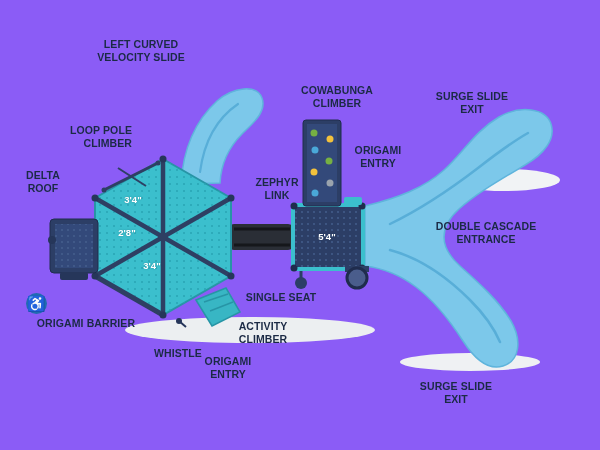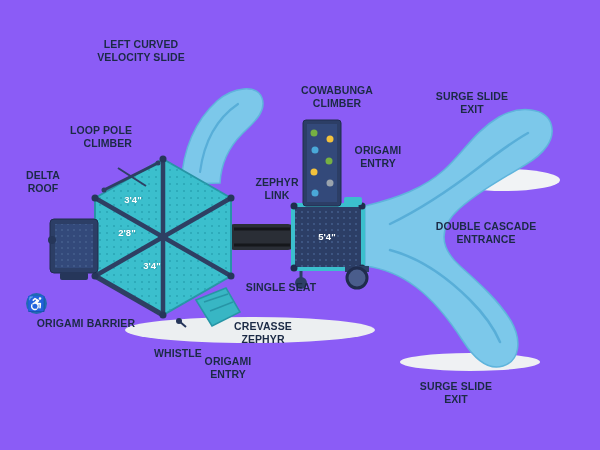--- a/index.html
+++ b/index.html
@@ -152,22 +152,22 @@
   <div class="lbl" style="left:91px; top:38px; width:100px;">LEFT CURVED VELOCITY SLIDE</div>
   <div class="lbl" style="left:280px; top:84px; width:82px;margin-left:16px;">COWABUNGA CLIMBER</div>
   <div class="lbl" style="left:434px; top:90px; width:76px;">SURGE SLIDE EXIT</div>
   <div class="lbl" style="left:62px; top:124px; width:70px;text-align:right;">LOOP POLE CLIMBER</div>
   <div class="lbl" style="left:22px; top:169px; width:42px;">DELTA ROOF</div>
   <div class="lbl" style="left:253px; top:176px; width:48px;">ZEPHYR LINK</div>
   <div class="lbl" style="left:352px; top:144px; width:52px;">ORIGAMI ENTRY</div>
   <div class="lbl" style="left:431px; top:220px; width:110px;">DOUBLE CASCADE ENTRANCE</div>
   <div class="lbl" style="left:31px; top:317px; width:110px;">ORIGAMI BARRIER</div>
   <div class="lbl" style="left:148px; top:347px; width:60px;">WHISTLE</div>
-  <div class="lbl" style="left:241px; top:281px; width:80px;">SINGLE SEAT</div>
-  <div class="lbl" style="left:232px; top:320px; width:62px;">CREVASSE ZEPHYR</div>
+  <div class="lbl" style="left:241px; top:291px; width:80px;">SINGLE SEAT</div>
+  <div class="lbl" style="left:232px; top:320px; width:62px;">ACTIVITY CLIMBER</div>
   <div class="lbl" style="left:202px; top:355px; width:52px;">ORIGAMI ENTRY</div>
   <div class="lbl" style="left:418px; top:380px; width:76px;">SURGE SLIDE EXIT</div>
 
   <div class="meas" style="left:118px; top:194px;">3'4"</div>
   <div class="meas" style="left:112px; top:227px;">2'8"</div>
   <div class="meas" style="left:137px; top:260px;">3'4"</div>
   <div class="meas" style="left:312px; top:231px;">5'4"</div>
 
   <div class="wheel">♿</div>
 

